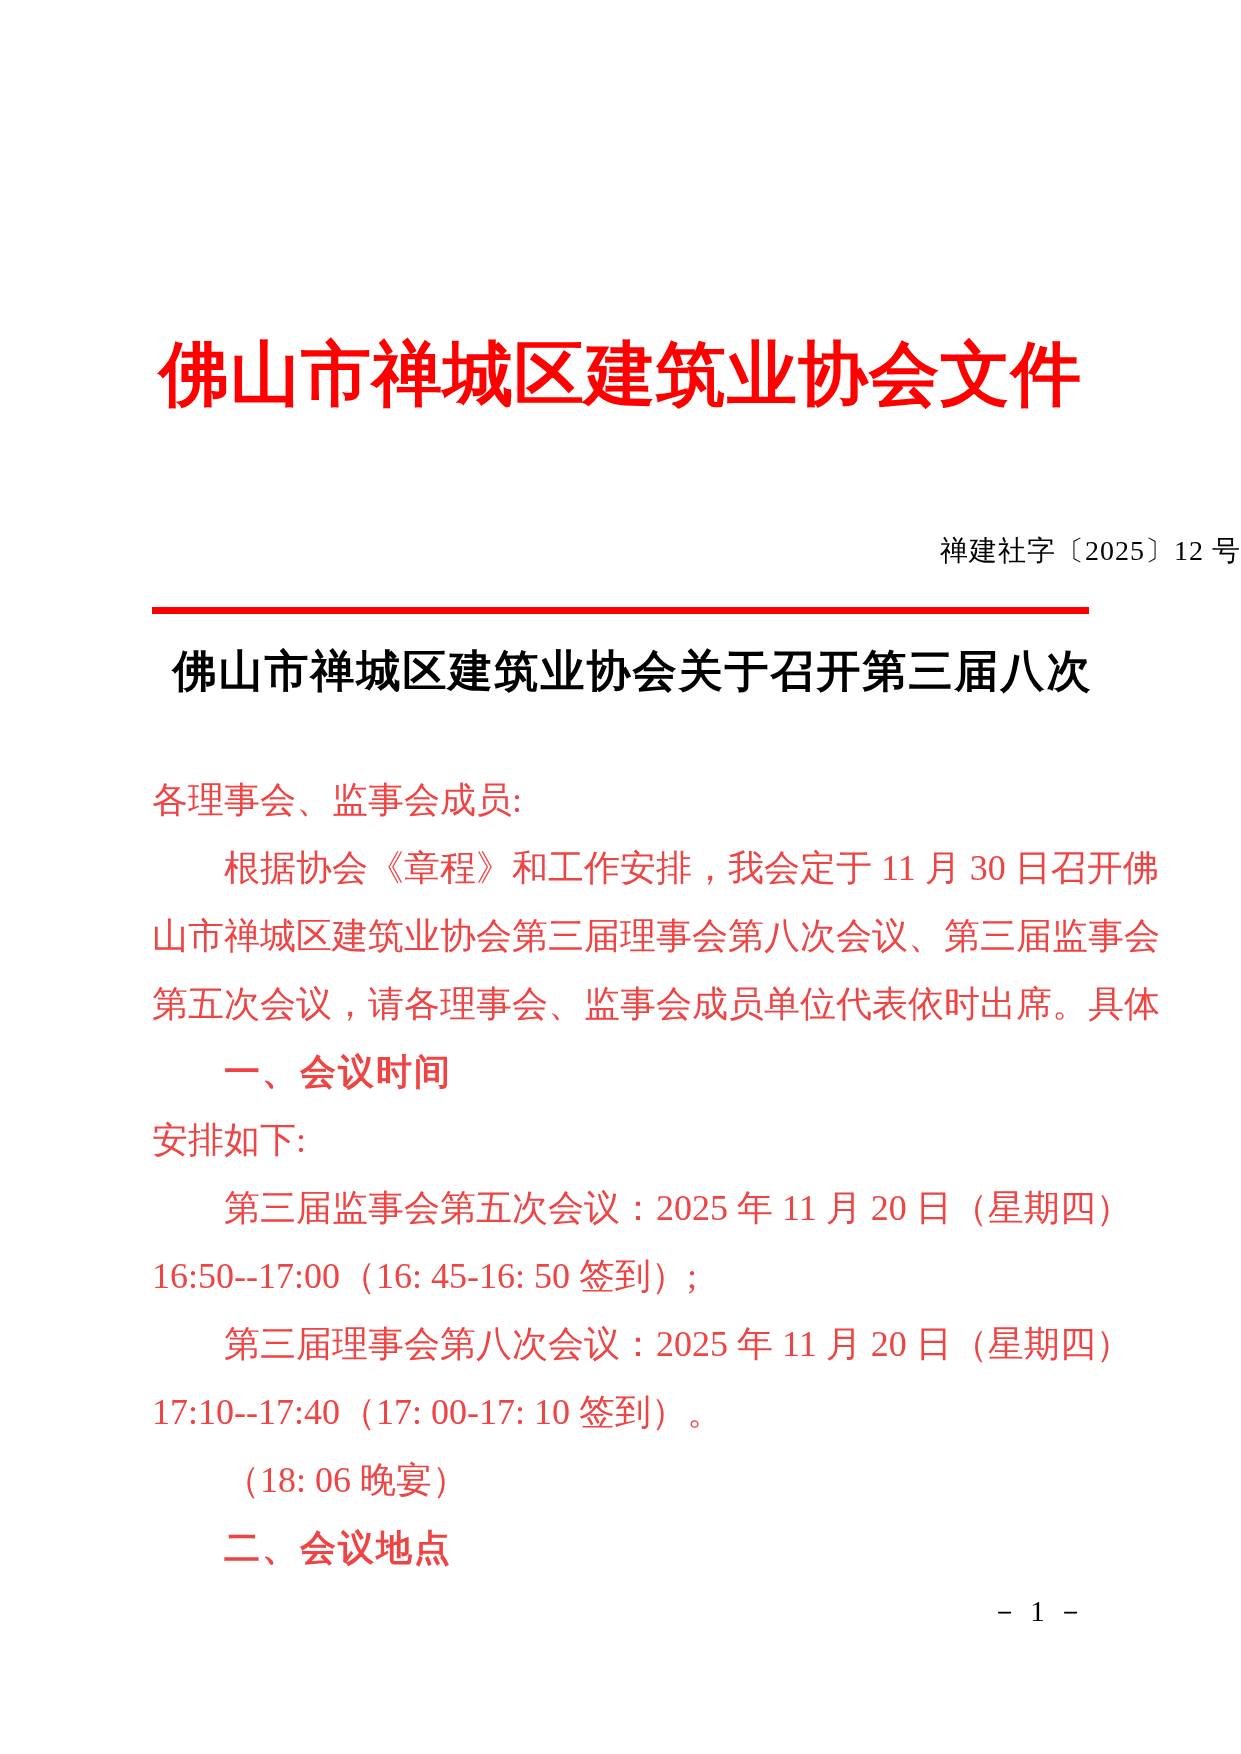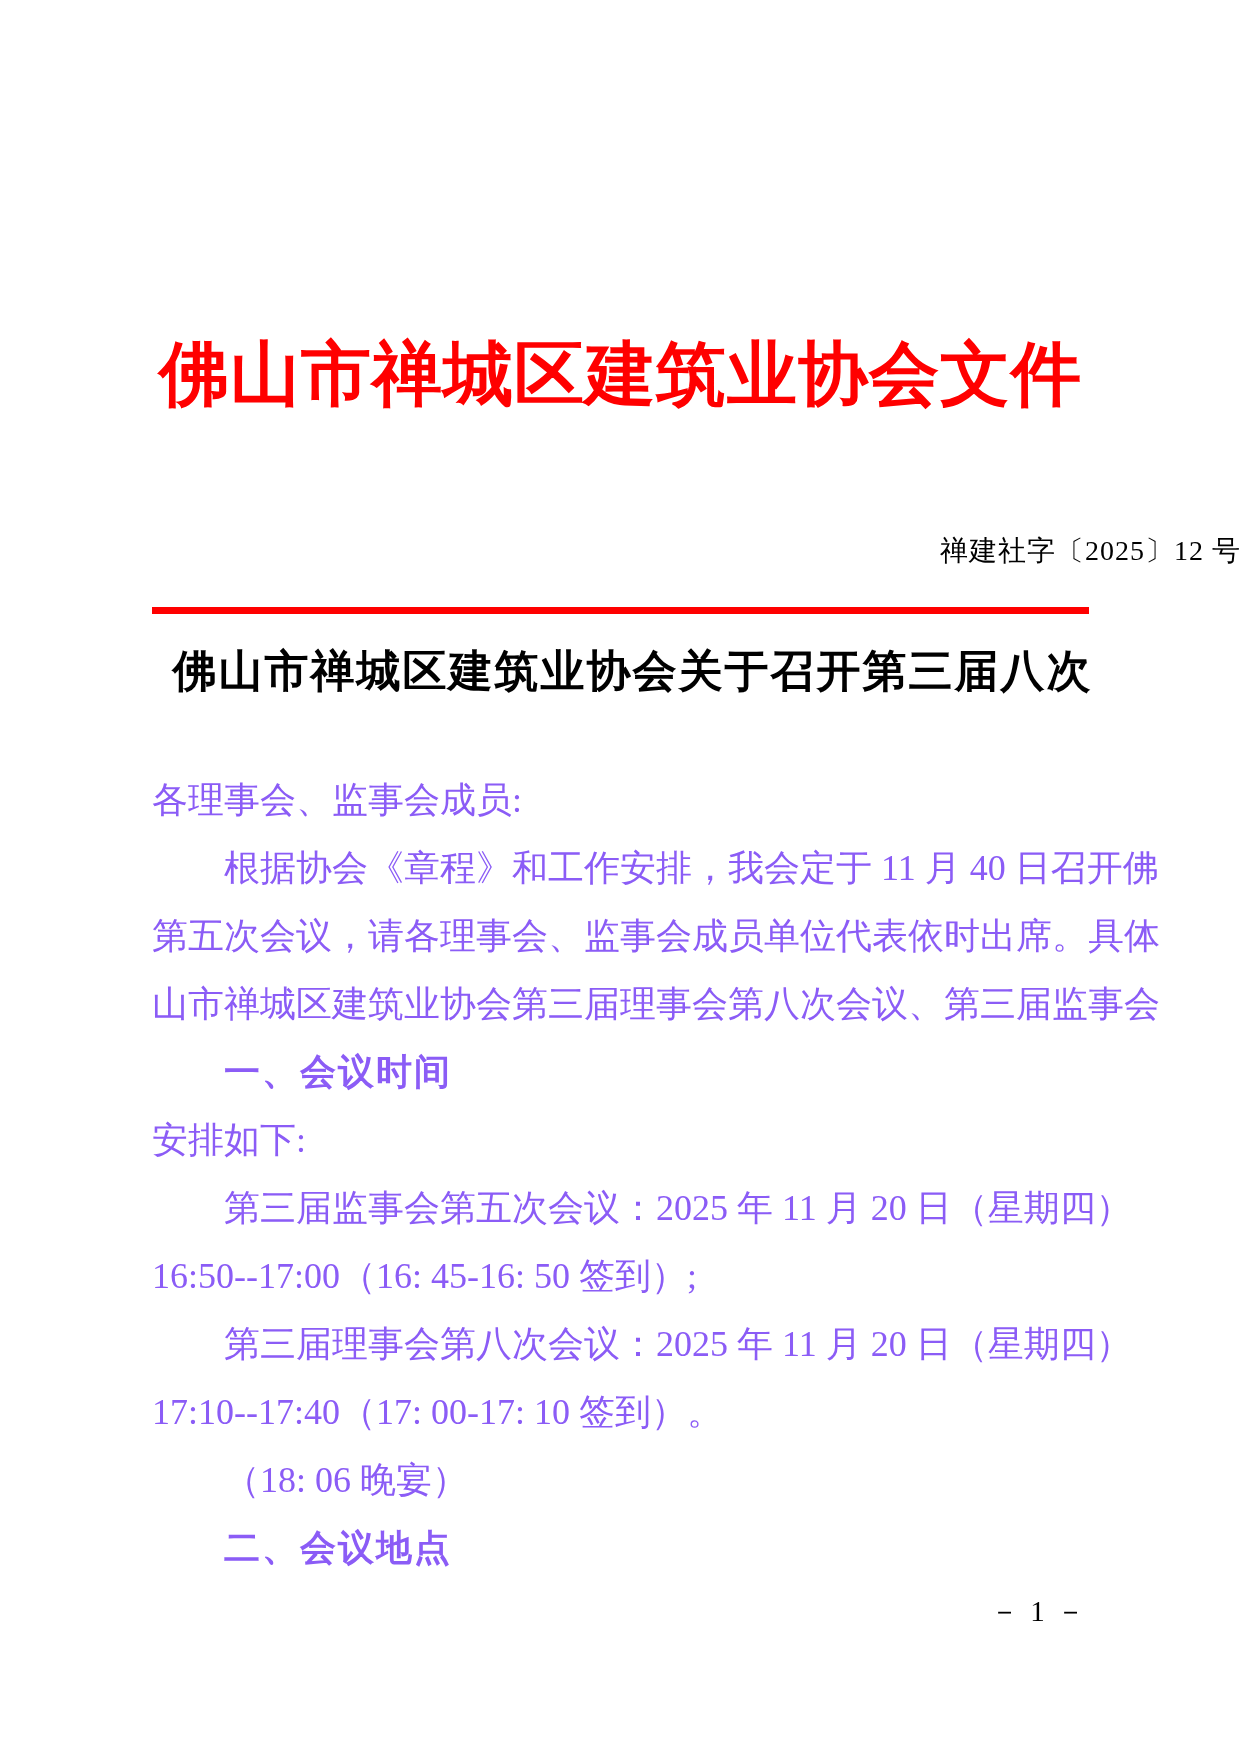--- a/index.html
+++ b/index.html
@@ -61,21 +61,21 @@
     letter-spacing: 2px;
     color: #000000;
     font-family: "Liberation Serif", "DejaVu Serif", serif;
   }
   .body-block {
     position: absolute;
     top: 766px;
     left: 152px;
     width: 938px;
     font-size: 36px;
-    color: #8b5cf6;
+    color: #ef4444;
   }
   .line {
     height: 68px;
     line-height: 68px;
     white-space: nowrap;
   }
   .line.indent {
     padding-left: 72px;
   }
   .line.heading {
@@ -103,23 +103,23 @@
 
   <div class="red-rule"></div>
 
   <h1 class="notice-title">
     <span>佛山市禅城区建筑业协会关于召开第三届八次</span><br>
   </h1>
 
   <div class="body-block">
     <div class="line salutation">各理事会、监事会成员:</div>
     <div id="body-lines">
-        <div class="line indent">根据协会《章程》和工作安排，我会定于 11 月 40 日召开佛</div>
+        <div class="line indent">根据协会《章程》和工作安排，我会定于 11 月 30 日召开佛</div>
+        <div class="line">山市禅城区建筑业协会第三届理事会第八次会议、第三届监事会</div>
         <div class="line">第五次会议，请各理事会、监事会成员单位代表依时出席。具体</div>
-        <div class="line">山市禅城区建筑业协会第三届理事会第八次会议、第三届监事会</div>
         <div class="line indent heading">一、会议时间</div>
         <div class="line">安排如下:</div>
         <div class="line indent">第三届监事会第五次会议：2025 年 11 月 20 日（星期四）</div>
         <div class="line">16:50--17:00（16: 45-16: 50 签到）;</div>
         <div class="line indent">第三届理事会第八次会议：2025 年 11 月 20 日（星期四）</div>
         <div class="line">17:10--17:40（17: 00-17: 10 签到）。</div>
         <div class="line indent">（18: 06 晚宴）</div>
         <div class="line indent heading">二、会议地点</div>
       </div>
   </div>

